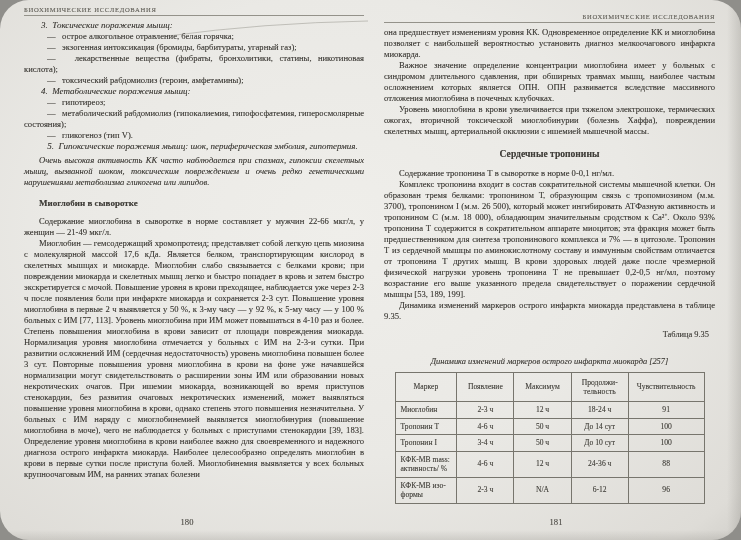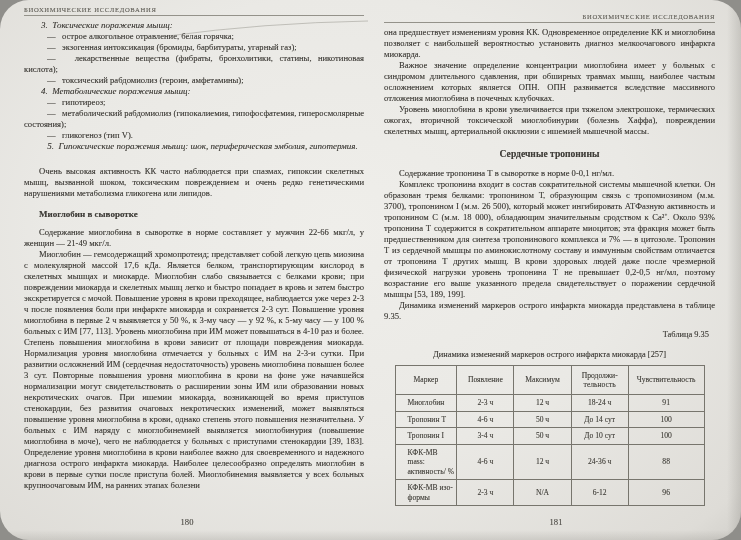--- a/index.html
+++ b/index.html
@@ -16,33 +16,33 @@
   .running-head{
     font-size:6.6px;letter-spacing:0.7px;color:#6d6b64;
     padding-bottom:2px;border-bottom:0.7px solid #94928a;margin-bottom:4px;
   }
   .running-head.right{text-align:right;}
   .body-text{font-size:8.6px;line-height:11px;text-align:justify;}
   .li-num{font-style:italic;font-size:9px;text-indent:17px;text-align:left;}
   .li-dash{text-indent:23px;}
   .li-tail{font-style:italic;font-size:9px;padding-left:28px;text-indent:-11px;text-align:center;}
   .para{text-indent:15px;margin:0;}
-  .gap-top{margin-top:14px;}
+  .gap-top{margin-top:3px;font-style:italic;}
   .h-myoglobin{font-size:9px;font-weight:bold;margin:10px 0 7px;text-indent:15px;}
   .h-center{text-align:center;font-weight:bold;font-size:9.6px;margin:11px 0 9px;}
   .h-sub{font-weight:bold;font-size:9px;margin:0 0 7px;text-indent:15px;}
   .table-label{text-align:right;font-size:8.4px;margin:7px 6px 3px 0;}
-  .table-caption{text-align:center;font-size:8.4px;margin:9px 0 5px;}
+  .table-caption{text-align:center;font-style:italic;font-size:8.4px;margin:16px 0 5px;}
   table.markers{width:310px;margin:0 auto;border-collapse:collapse;font-size:7.6px;color:#4a4843;}
   table.markers th, table.markers td{
     border:0.8px solid #77756d;padding:3px 2px;text-align:center;
     font-weight:normal;vertical-align:middle;line-height:9.5px;
   }
   table.markers th{height:22px;}
-  table.markers td.marker{text-align:left;padding-left:12px;margin-left:16px;}
+  table.markers td.marker{text-align:left;padding-left:5px;margin-left:16px;}
   .page-num{position:absolute;top:517px;width:40px;text-align:center;font-size:8.6px;color:#575550;}
   .page-num.left{left:167px;}
   .page-num.right{left:536px;}
   .artifact{position:absolute;left:0;top:0;pointer-events:none;}
   .edge-shade-right{position:absolute;right:0;top:0;width:14px;height:540px;
     background:linear-gradient(90deg, rgba(160,158,152,0) 0%, rgba(150,148,142,0.35) 100%);}
   .edge-shade-bottom{position:absolute;left:0;bottom:0;width:741px;height:10px;
     background:linear-gradient(180deg, rgba(160,158,152,0) 0%, rgba(150,148,142,0.28) 100%);}
 </style>
 </head>

